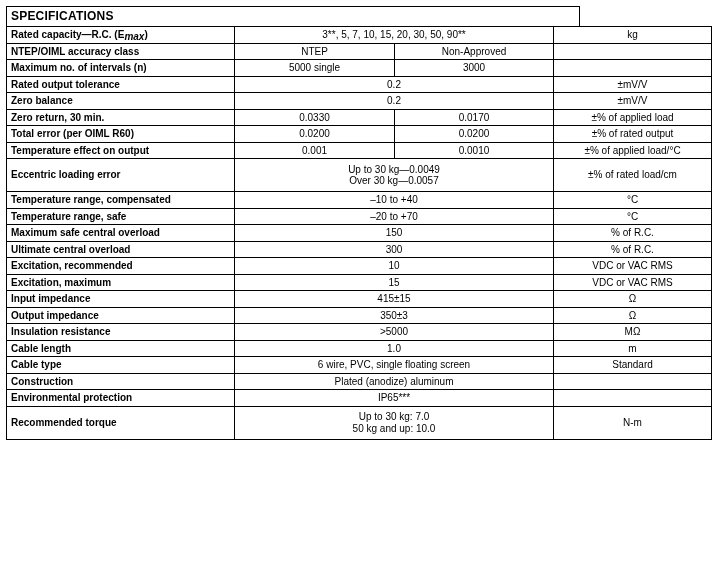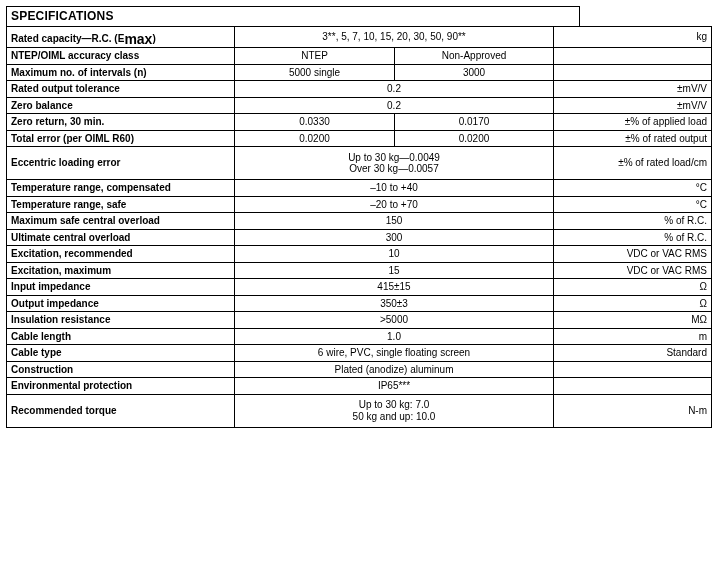--- a/index.html
+++ b/index.html
@@ -49,32 +49,33 @@
   }
   .param {
     font-weight: bold;
     text-align: left;
     width: 228px;
   }
   .val, .val2 {
     text-align: center;
   }
   .unit {
-    text-align: right;
+    text-align: center;
     width: 158px;
   }
   .c-left { width: 160px; }
   .c-right { width: 159px; }
   .tall td { height: 28px; }
   .two-line { line-height: 1.25; }
   sub {
-    font-size: 14px;
+    font-size: 10px;
     vertical-align: baseline;
     position: relative;
     top: 2px;
+    font-style: italic;
   }
 </style>
 </head>
 <body>
 
 <div id="sheet">
   <div class="spec-title">SPECIFICATIONS</div>
   <table class="spec">
     <colgroup>
       <col style="width:228px">
@@ -115,20 +116,26 @@
           <td class="val c-left">0.0330</td>
           <td class="val2 c-right">0.0170</td>
           <td class="unit">±% of applied load</td>
         </tr>
         <tr>
           <td class="param">Total error (per OIML R60)</td>
           <td class="val c-left">0.0200</td>
           <td class="val2 c-right">0.0200</td>
           <td class="unit">±% of rated output</td>
         </tr>
+        <tr>
+          <td class="param">Temperature effect on output</td>
+          <td class="val c-left">0.001</td>
+          <td class="val2 c-right">0.0010</td>
+          <td class="unit">±% of applied load/°C</td>
+        </tr>
         <tr class="tall">
           <td class="param">Eccentric loading error</td>
           <td class="val two-line" colspan="2"><span>Up to 30 kg—0.0049</span><br><span>Over 30 kg—0.0057</span></td>
           <td class="unit">±% of rated load/cm</td>
         </tr>
         <tr>
           <td class="param">Temperature range, compensated</td>
           <td class="val" colspan="2">–10 to +40</td>
           <td class="unit">°C</td>
         </tr>

